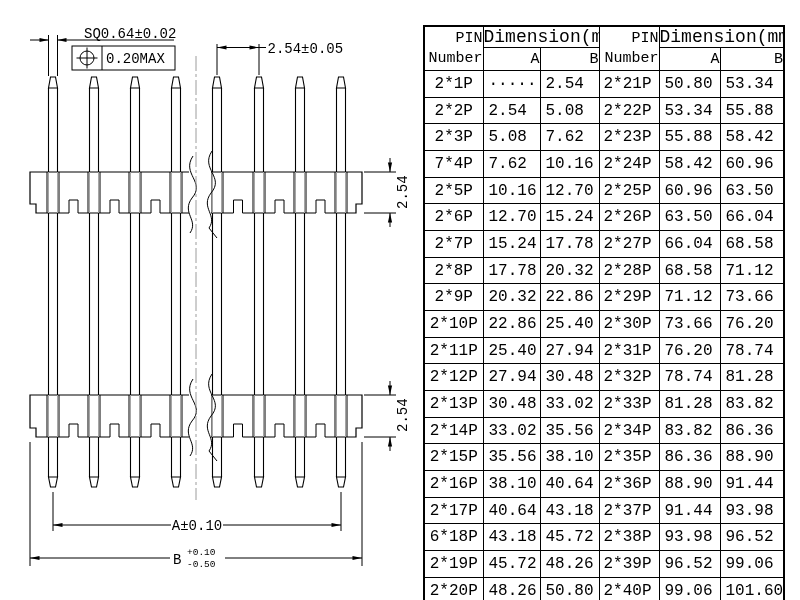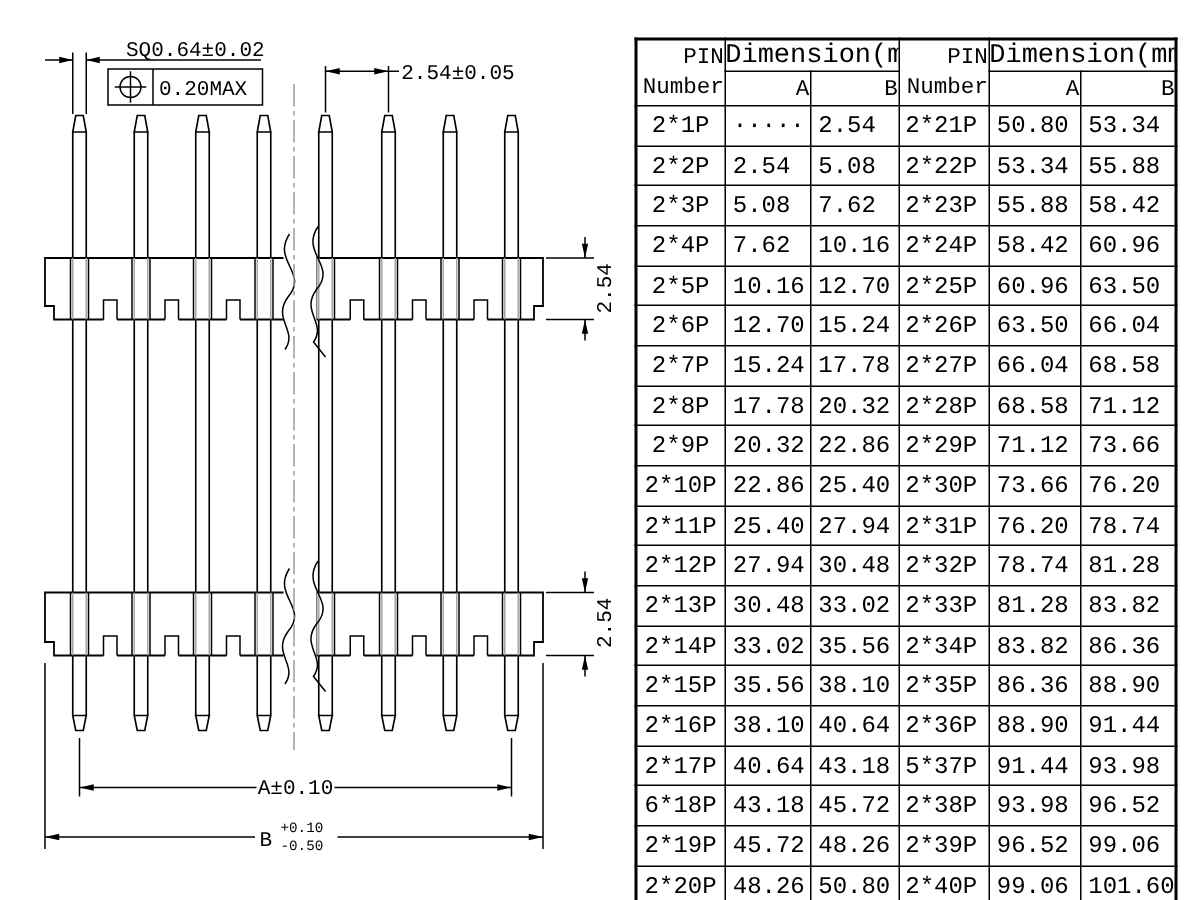--- a/index.html
+++ b/index.html
@@ -340,21 +340,21 @@
         </tr>
         <tr>
           <td class="cpl">2*3P</td>
           <td class="cv">5.08</td>
           <td class="cv">7.62</td>
           <td class="cpr">2*23P</td>
           <td class="cv">55.88</td>
           <td class="cv">58.42</td>
         </tr>
         <tr>
-          <td class="cpl">2*4P</td>
+          <td class="cpl">7*4P</td>
           <td class="cv">7.62</td>
           <td class="cv">10.16</td>
           <td class="cpr">2*24P</td>
           <td class="cv">58.42</td>
           <td class="cv">60.96</td>
         </tr>
         <tr>
           <td class="cpl">2*5P</td>
           <td class="cv">10.16</td>
           <td class="cv">12.70</td>
@@ -447,21 +447,21 @@
           <td class="cv">38.10</td>
           <td class="cv">40.64</td>
           <td class="cpr">2*36P</td>
           <td class="cv">88.90</td>
           <td class="cv">91.44</td>
         </tr>
         <tr>
           <td class="cpl">2*17P</td>
           <td class="cv">40.64</td>
           <td class="cv">43.18</td>
-          <td class="cpr">5*37P</td>
+          <td class="cpr">2*37P</td>
           <td class="cv">91.44</td>
           <td class="cv">93.98</td>
         </tr>
         <tr>
           <td class="cpl">6*18P</td>
           <td class="cv">43.18</td>
           <td class="cv">45.72</td>
           <td class="cpr">2*38P</td>
           <td class="cv">93.98</td>
           <td class="cv">96.52</td>

